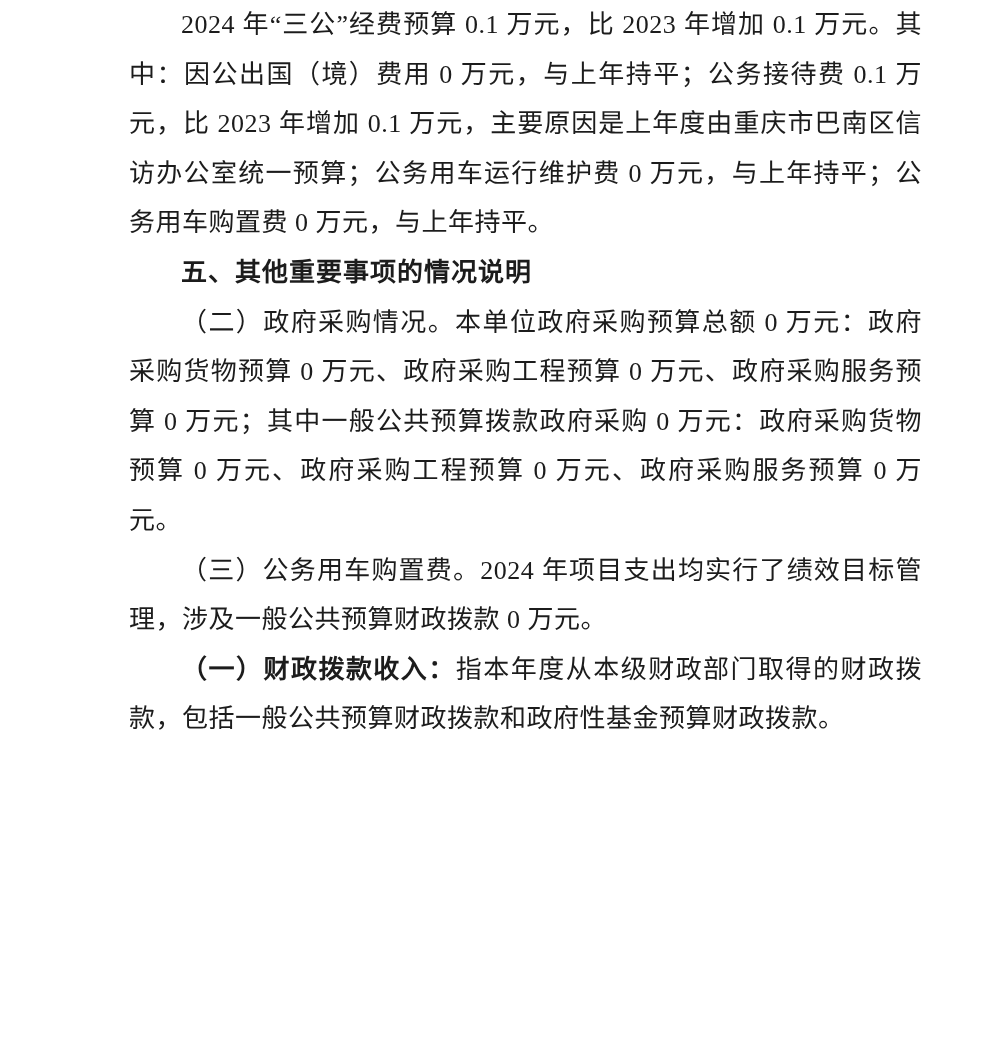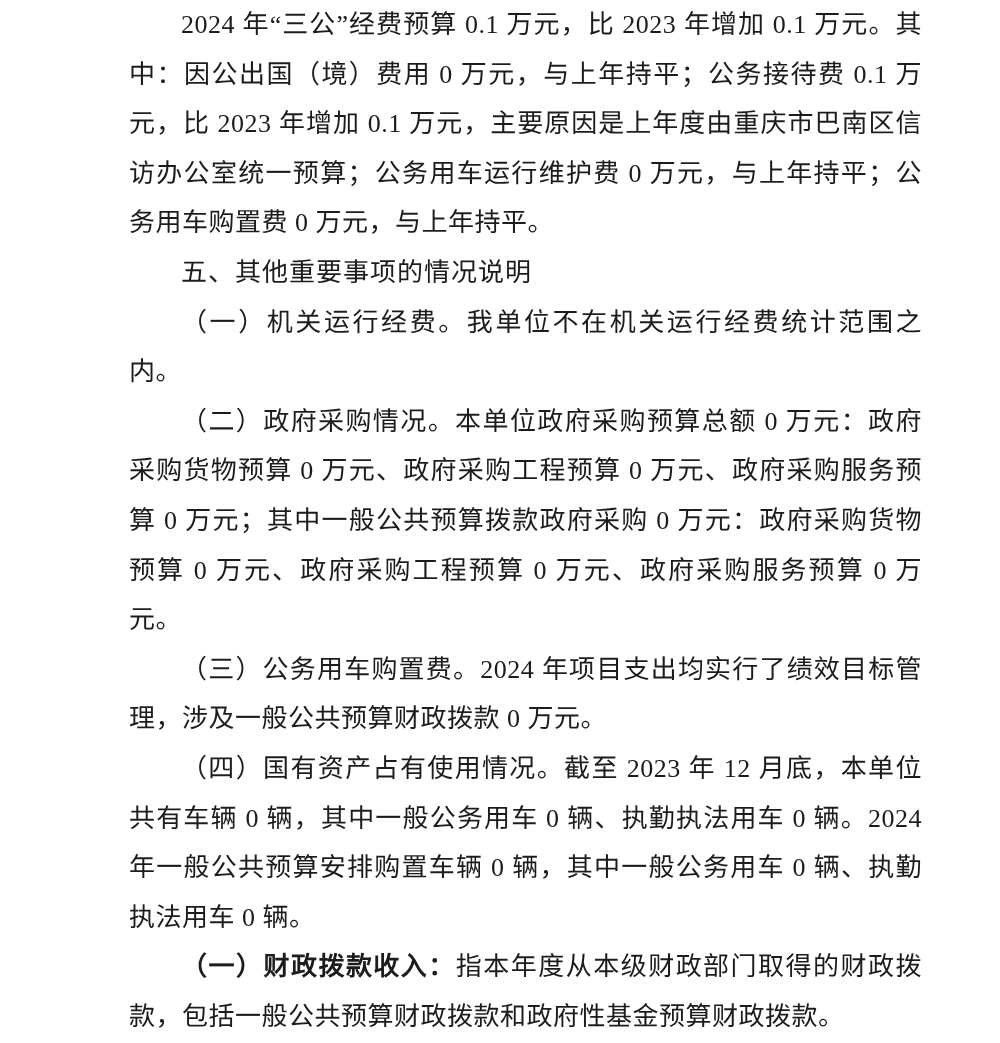--- a/index.html
+++ b/index.html
@@ -27,21 +27,21 @@
   }
   .para {
     margin: 0;
     text-indent: 2em;
   }
   .section-heading {
     margin: 0;
     text-indent: 2em;
     font-size: 26px;
     line-height: 49.6px;
-    font-weight: normal;
+    font-weight: bold;
     font-family: "Liberation Sans", "DejaVu Sans", sans-serif;
     letter-spacing: 1px;
     text-align: left;
   }
   .lead {
     
   }
   .lead-strong {
     font-weight: bold;
     margin-top: 21px;
@@ -49,24 +49,22 @@
 </style>
 </head>
 <body>
 
 <div class="page">
 
   <p class="para"><span>2024 年“三公”经费预算 0.1 万元，比 2023 年增加 0.1 万元。其中：因公出国（境）费用 0 万元，与上年持平；公务接待费 0.1 万元，比 2023 年增加 0.1 万元，主要原因是上年度由重庆市巴南区信访办公室统一预算；公务用车运行维护费 0 万元，与上年持平；公务用车购置费 0 万元，与上年持平。</span></p>
 
   <h2 class="section-heading">五、其他重要事项的情况说明</h2>
 
-  <p class="para"><span class="lead">（一）机关运行经费。</span><span>我单位不在机关运行经费统计范围之内。</span></p>
 
   <p class="para"><span class="lead">（二）政府采购情况。</span><span>本单位政府采购预算总额 0 万元：政府采购货物预算 0 万元、政府采购工程预算 0 万元、政府采购服务预算 0 万元；其中一般公共预算拨款政府采购 0 万元：政府采购货物预算 0 万元、政府采购工程预算 0 万元、政府采购服务预算 0 万元。</span></p>
 
   <p class="para"><span class="lead">（三）公务用车购置费。</span><span>2024 年项目支出均实行了绩效目标管理，涉及一般公共预算财政拨款 0 万元。</span></p>
 
-  <p class="para"><span class="lead">（四）国有资产占有使用情况。</span><span>截至 2023 年 12 月底，本单位共有车辆 0 辆，其中一般公务用车 0 辆、执勤执法用车 0 辆。2024 年一般公共预算安排购置车辆 0 辆，其中一般公务用车 0 辆、执勤执法用车 0 辆。</span></p>
 
 
   <p class="para"><span class="lead lead-strong">（一）财政拨款收入：</span><span>指本年度从本级财政部门取得的财政拨款，包括一般公共预算财政拨款和政府性基金预算财政拨款。</span></p>
 
 </div>
 
 </body></html>

